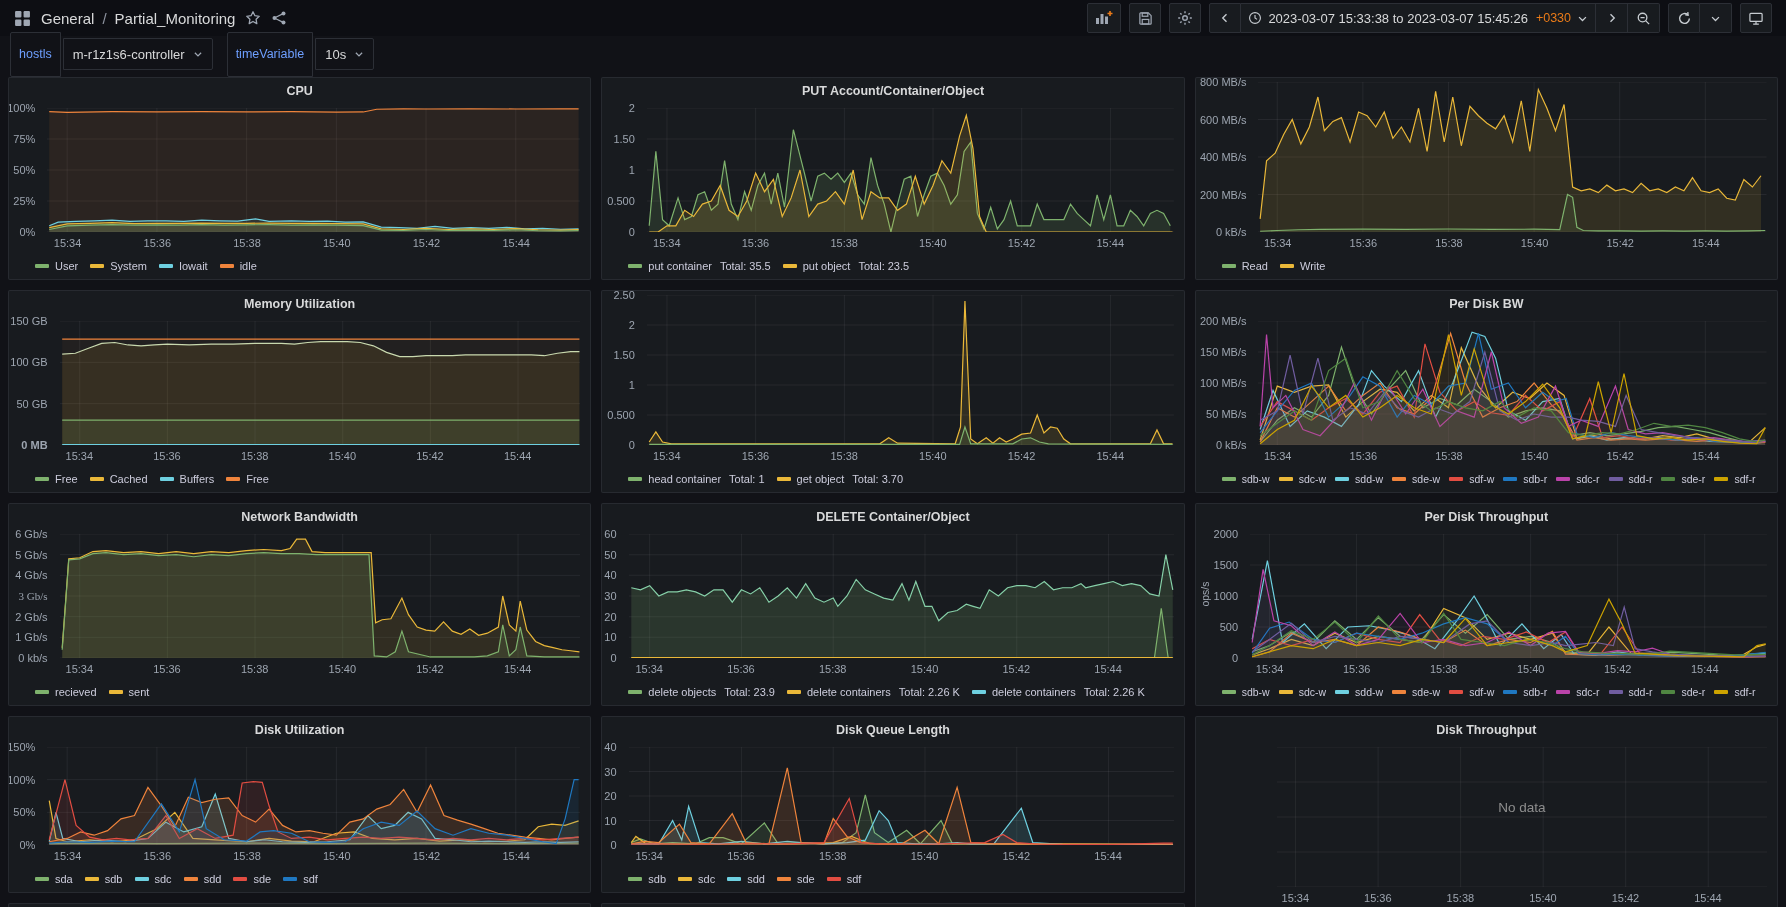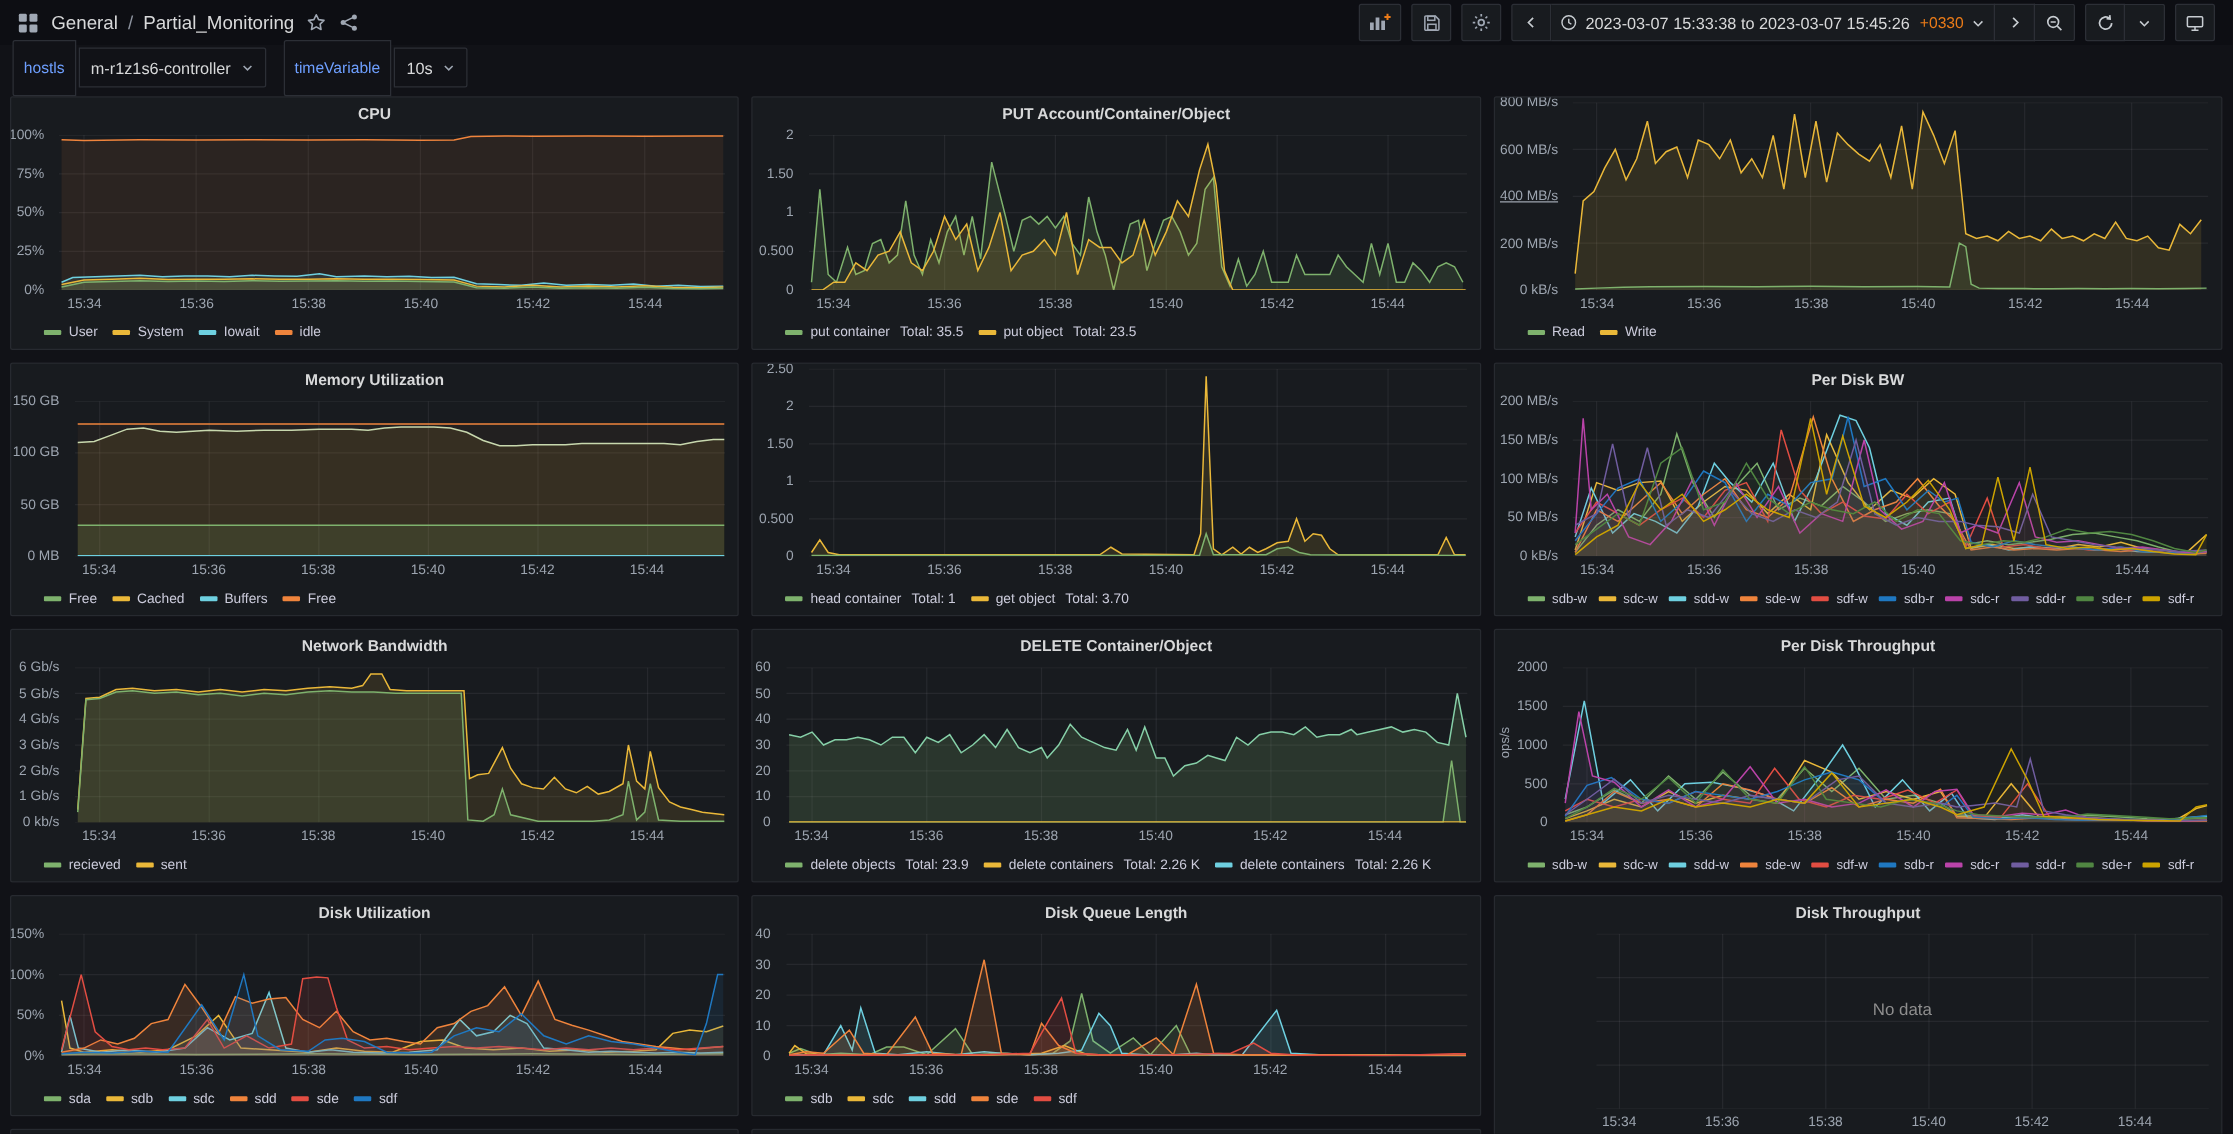--- a/index.html
+++ b/index.html
@@ -344,21 +344,21 @@
           <span class="lname">put object</span>
           <span class="ltotal">Total: 23.5</span>
         </span>
       </footer>
     </section>
     <section class="panel">
       <div class="panel-body">
         <div class="yticks" style="left: 0px; width: 56.8px;">
           <div class="ytick" style="top: 0%;">800 MB/s</div>
           <div class="ytick" style="top: 25%;">600 MB/s</div>
-          <div class="ytick" style="top: 50%; text-decoration: underline;">400 MB/s</div>
+          <div class="ytick" style="top: 50%;">400 MB/s</div>
           <div class="ytick" style="top: 75%;">200 MB/s</div>
           <div class="ytick" style="top: 100%;">0 kB/s</div>
         </div>
         <div class="plot-area" style="left: 62.8px;">
           <svg viewBox="0 0 100 100" preserveAspectRatio="none">
             <line x1="0" y1="0" x2="100" y2="0" stroke="rgba(204,204,220,0.08)" vector-effect="non-scaling-stroke" stroke-width="1"></line>
             <line x1="0" y1="25" x2="100" y2="25" stroke="rgba(204,204,220,0.08)" vector-effect="non-scaling-stroke" stroke-width="1"></line>
             <line x1="0" y1="50" x2="100" y2="50" stroke="rgba(204,204,220,0.08)" vector-effect="non-scaling-stroke" stroke-width="1"></line>
             <line x1="0" y1="75" x2="100" y2="75" stroke="rgba(204,204,220,0.08)" vector-effect="non-scaling-stroke" stroke-width="1"></line>
             <line x1="0" y1="100" x2="100" y2="100" stroke="rgba(204,204,220,0.08)" vector-effect="non-scaling-stroke" stroke-width="1"></line>
@@ -394,21 +394,21 @@
         </span>
       </footer>
     </section>
     <section class="panel">
       <div class="panel-title">Memory Utilization</div>
       <div class="panel-body">
         <div class="yticks" style="left: 0px; width: 44.6px;">
           <div class="ytick" style="top: 0%;">150 GB</div>
           <div class="ytick" style="top: 33.3333%;">100 GB</div>
           <div class="ytick" style="top: 66.6667%;">50 GB</div>
-          <div class="ytick" style="top: 100%;">0 MB</div>
+          <div class="ytick" style="top: 100%; font-weight: bold;">0 MB</div>
         </div>
         <div class="plot-area" style="left: 50.6px;">
           <svg viewBox="0 0 100 100" preserveAspectRatio="none">
             <line x1="0" y1="0" x2="100" y2="0" stroke="rgba(204,204,220,0.08)" vector-effect="non-scaling-stroke" stroke-width="1"></line>
             <line x1="0" y1="33.333333333333336" x2="100" y2="33.333333333333336" stroke="rgba(204,204,220,0.08)" vector-effect="non-scaling-stroke" stroke-width="1"></line>
             <line x1="0" y1="66.66666666666667" x2="100" y2="66.66666666666667" stroke="rgba(204,204,220,0.08)" vector-effect="non-scaling-stroke" stroke-width="1"></line>
             <line x1="0" y1="100" x2="100" y2="100" stroke="rgba(204,204,220,0.08)" vector-effect="non-scaling-stroke" stroke-width="1"></line>
             <line x1="3.7878787878788107" y1="0" x2="3.7878787878788107" y2="100" stroke="rgba(204,204,220,0.08)" vector-effect="non-scaling-stroke" stroke-width="1"></line>
             <line x1="20.622895622895644" y1="0" x2="20.622895622895644" y2="100" stroke="rgba(204,204,220,0.08)" vector-effect="non-scaling-stroke" stroke-width="1"></line>
             <line x1="37.45791245791247" y1="0" x2="37.45791245791247" y2="100" stroke="rgba(204,204,220,0.08)" vector-effect="non-scaling-stroke" stroke-width="1"></line>
@@ -602,21 +602,21 @@
         </span>
       </footer>
     </section>
     <section class="panel">
       <div class="panel-title">Network Bandwidth</div>
       <div class="panel-body">
         <div class="yticks" style="left: 0px; width: 44.6px;">
           <div class="ytick" style="top: 0%;">6 Gb/s</div>
           <div class="ytick" style="top: 16.6667%;">5 Gb/s</div>
           <div class="ytick" style="top: 33.3333%;">4 Gb/s</div>
-          <div class="ytick" style="top: 50%;">3 Gb/s</div>
+          <div class="ytick" style="top: 50%; font-family: Liberation Serif, serif;">3 Gb/s</div>
           <div class="ytick" style="top: 66.6667%;">2 Gb/s</div>
           <div class="ytick" style="top: 83.3333%;">1 Gb/s</div>
           <div class="ytick" style="top: 100%;">0 kb/s</div>
         </div>
         <div class="plot-area" style="left: 50.6px;">
           <svg viewBox="0 0 100 100" preserveAspectRatio="none">
             <line x1="0" y1="0" x2="100" y2="0" stroke="rgba(204,204,220,0.08)" vector-effect="non-scaling-stroke" stroke-width="1"></line>
             <line x1="0" y1="16.666666666666664" x2="100" y2="16.666666666666664" stroke="rgba(204,204,220,0.08)" vector-effect="non-scaling-stroke" stroke-width="1"></line>
             <line x1="0" y1="33.333333333333336" x2="100" y2="33.333333333333336" stroke="rgba(204,204,220,0.08)" vector-effect="non-scaling-stroke" stroke-width="1"></line>
             <line x1="0" y1="50" x2="100" y2="50" stroke="rgba(204,204,220,0.08)" vector-effect="non-scaling-stroke" stroke-width="1"></line>

